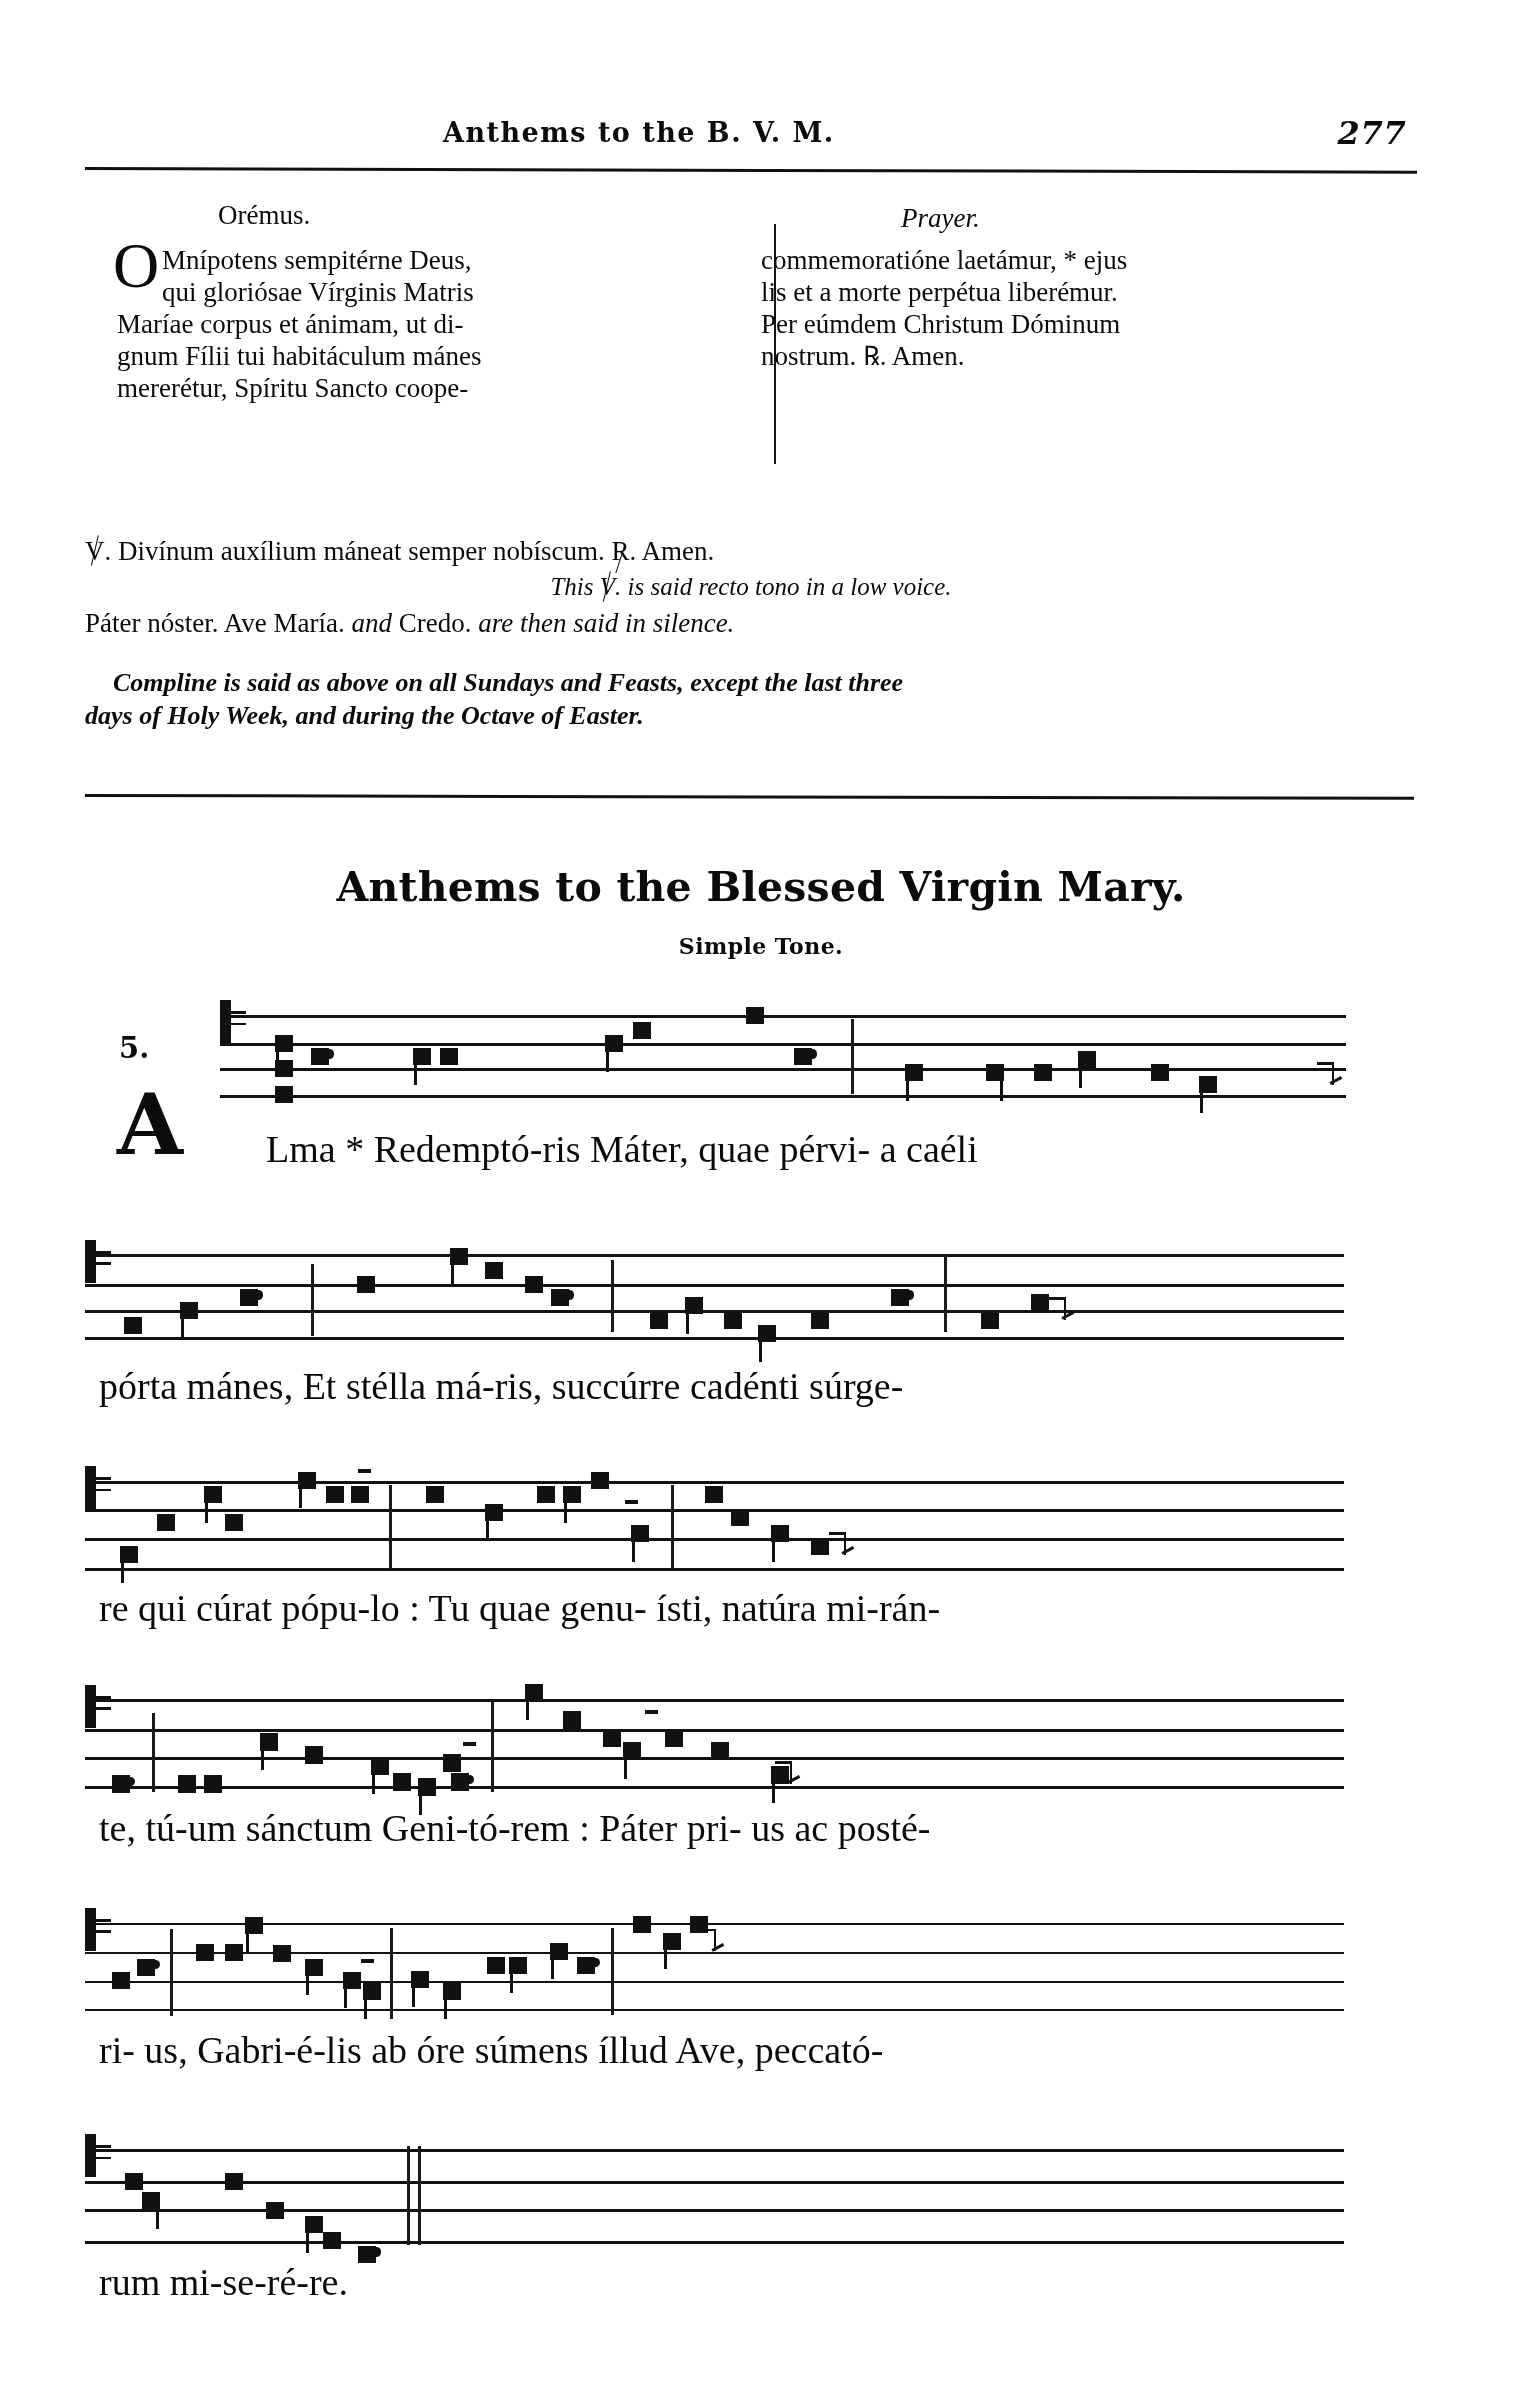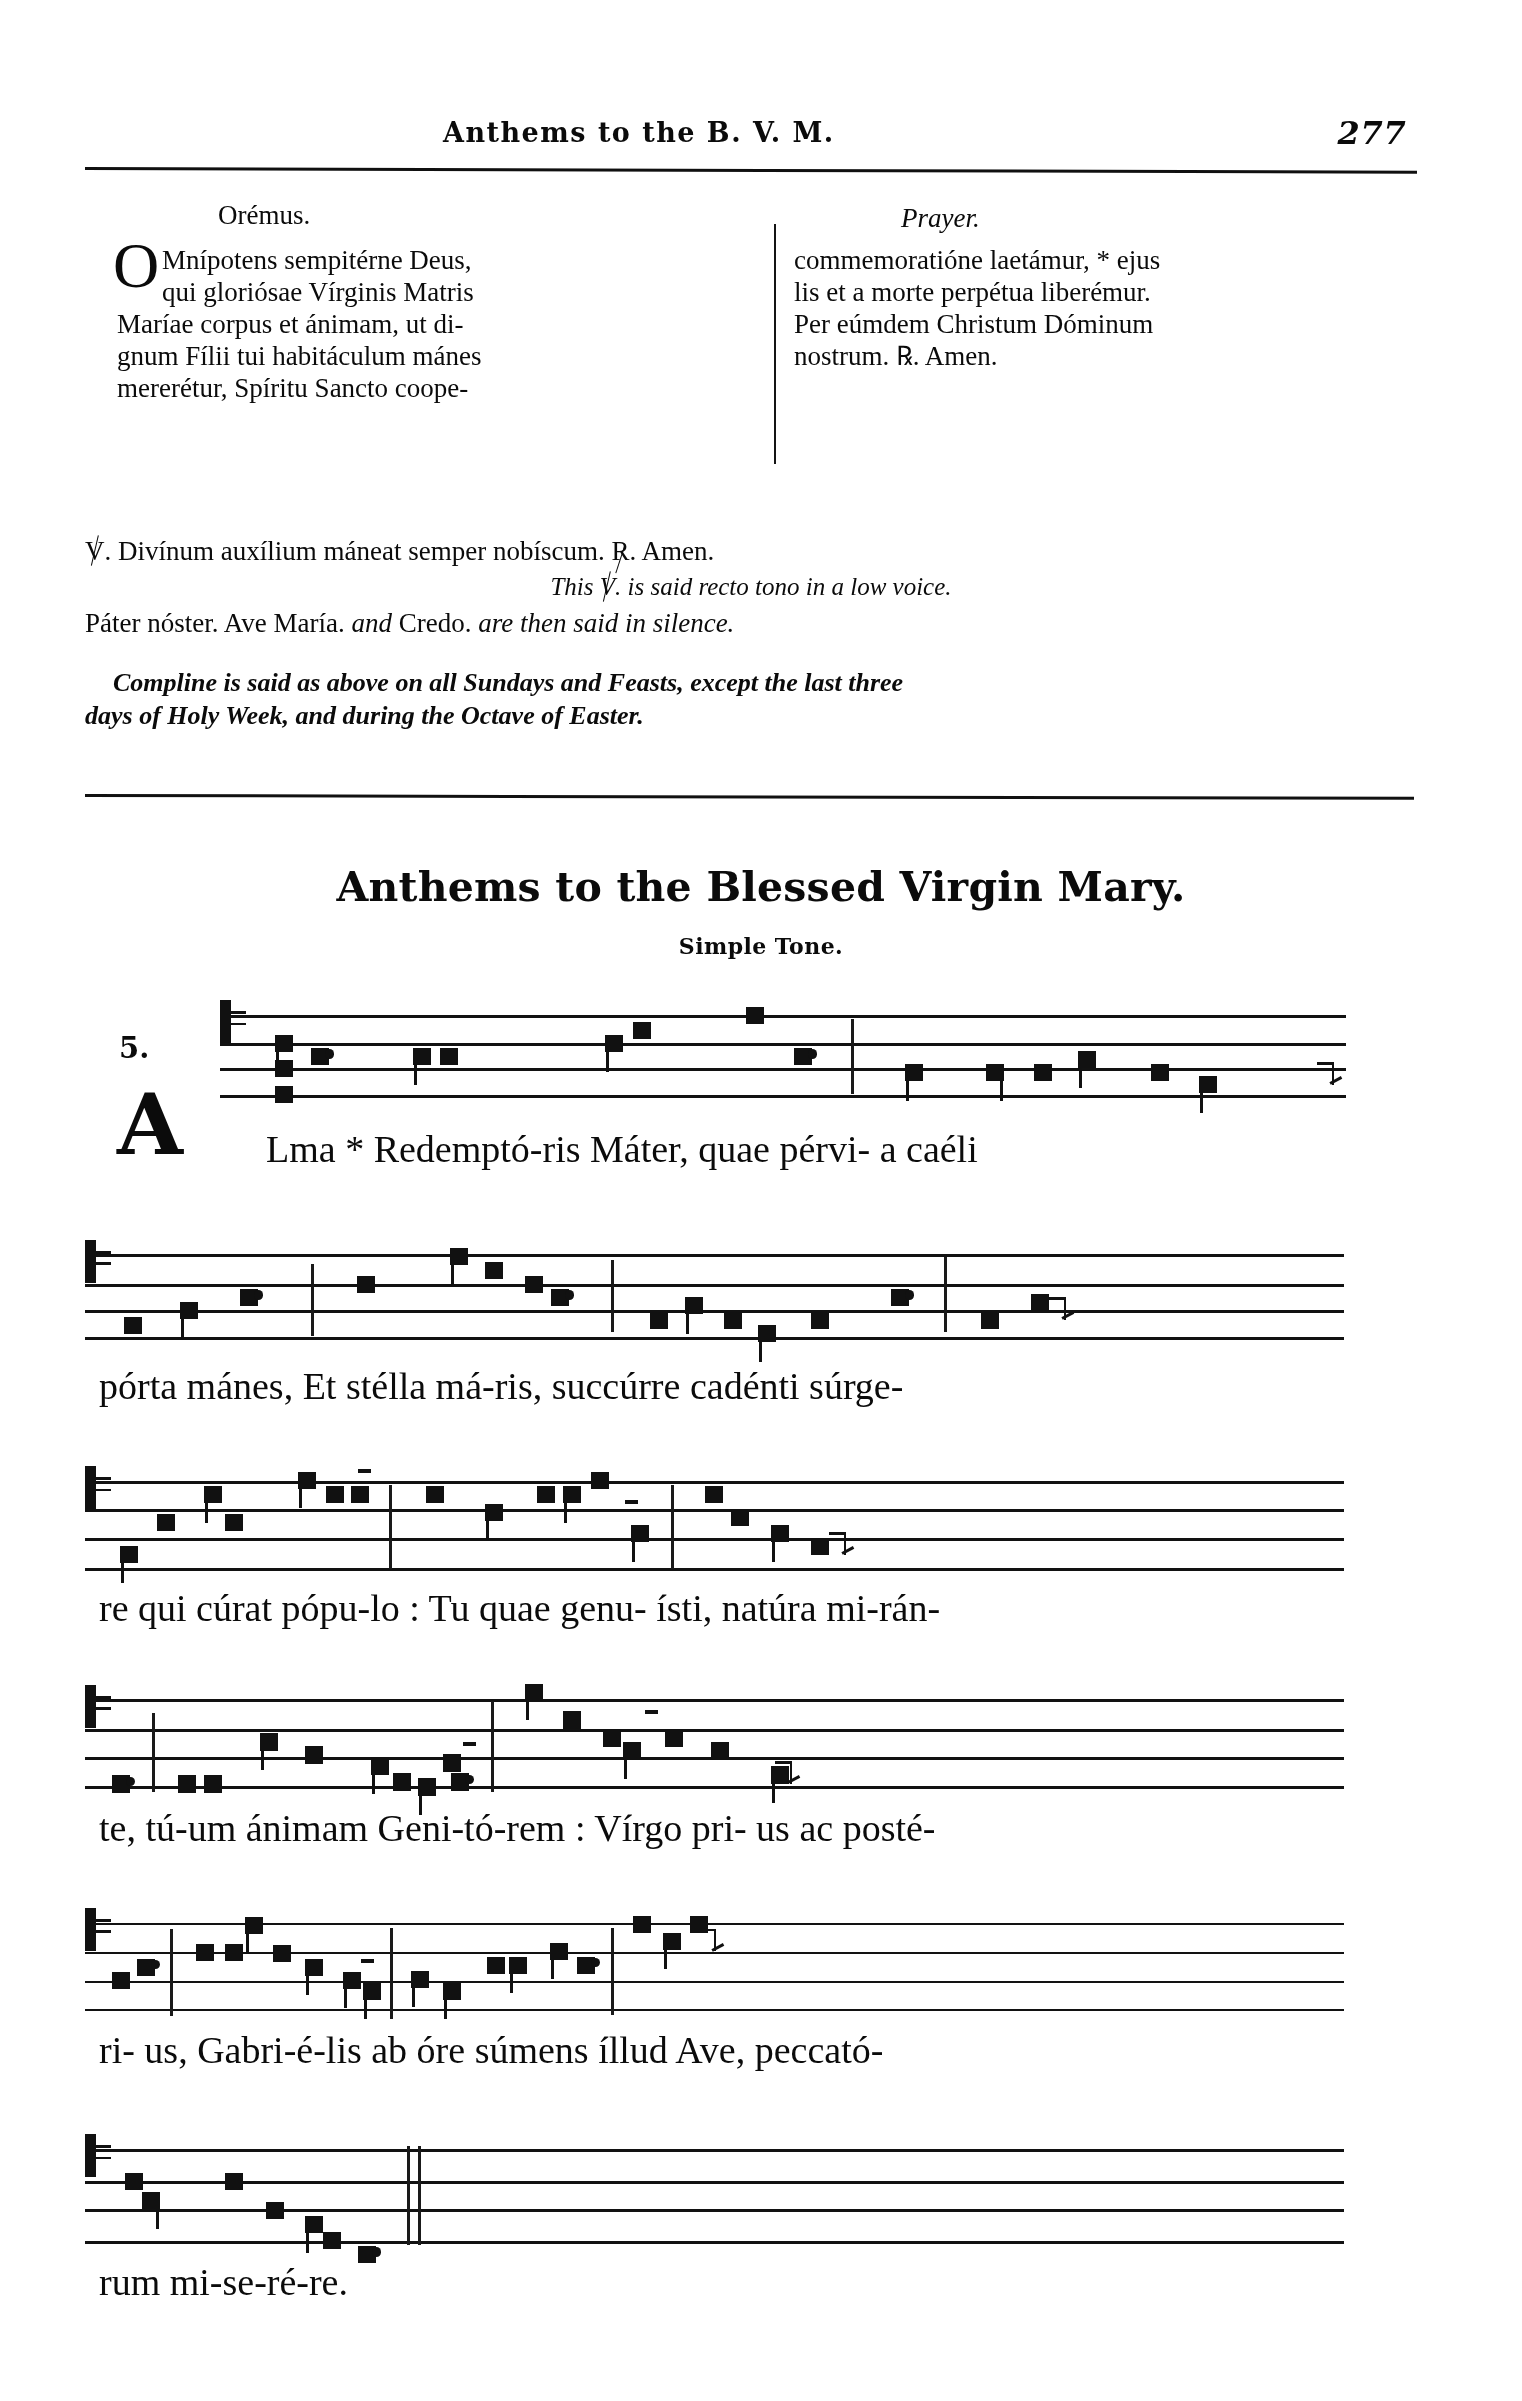--- a/index.html
+++ b/index.html
@@ -42,21 +42,21 @@
   }
   .colhead.l{left:133px;top:0;}
   .colhead.r{left:816px;top:2.7px;font-style:italic;}
 
   .col{
     position:absolute;top:44px;
     font-size:27px;line-height:32px;
     text-align:justify;
   }
   .col.l{left:32px;width:633px;}
-  .col.r{left:709px;width:639px;}
+  .col.r{left:676px;width:639px;}
 
   
   .dropcap{
     float:left;font-size:64px;line-height:49px;
     margin:-2.7px 2.7px 0 -4px;font-weight:400;
     font-family:"Liberation Serif","DejaVu Serif",serif;
   }
   .l-line{display:block;white-space:nowrap;}
   .l-ind{padding-left:41px;}
 
@@ -334,21 +334,21 @@
         <div class="note" style="left:478px;top:37px;"></div>
         <div class="note" style="left:518px;top:55px;"></div>
         <div class="note tail" style="left:538px;top:68px;"></div>
         <div class="epis" style="left:560px;top:36px;"></div>
         <div class="note" style="left:580px;top:55px;"></div>
         <div class="note" style="left:626px;top:68px;"></div>
         <div class="note tail" style="left:686px;top:92px;"></div>
         <div class="custos" style="left:705px;top:87px;"></div>
       </div>
 
-      <div class="lyr" style="left:99px;top:141px;">te,     tú-um  ánimam  Geni-tó-rem : Vírgo pri- us   ac  posté-</div>
+      <div class="lyr" style="left:99px;top:141px;">te,     tú-um  sánctum  Geni-tó-rem : Páter pri- us   ac  posté-</div>
     </div>
 
     <div class="sys" style="height:220px;">
       <div class="staff" style="left:85px;top:10.7px;width:1259px;height:91px;">
         <div class="ln" style="top:27px;"></div>
         <div class="ln" style="top:56px;"></div>
         <div class="ln" style="top:85px;"></div>
         <div class="ln" style="top:113px;"></div>
         <div class="clef" style="left:0px;top:12px;height:43px;"></div>
 

